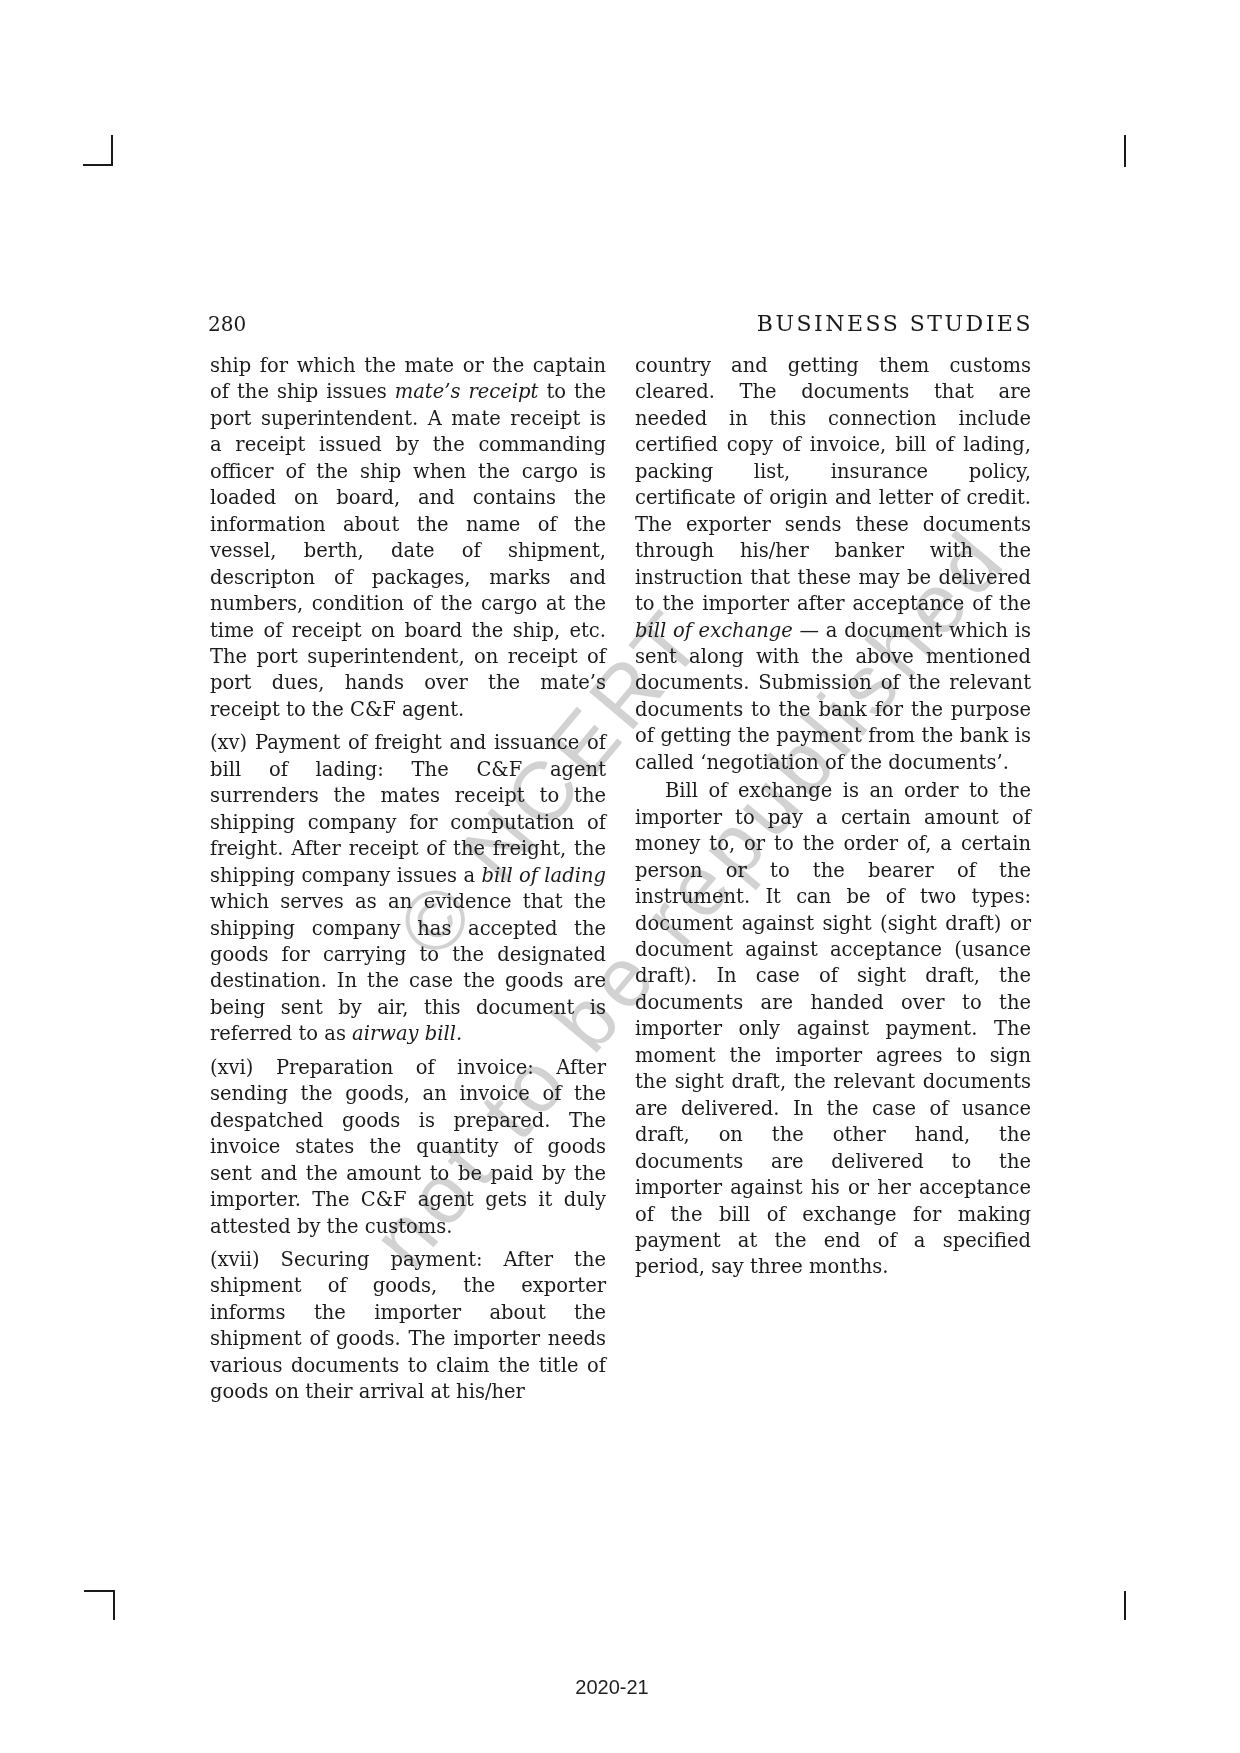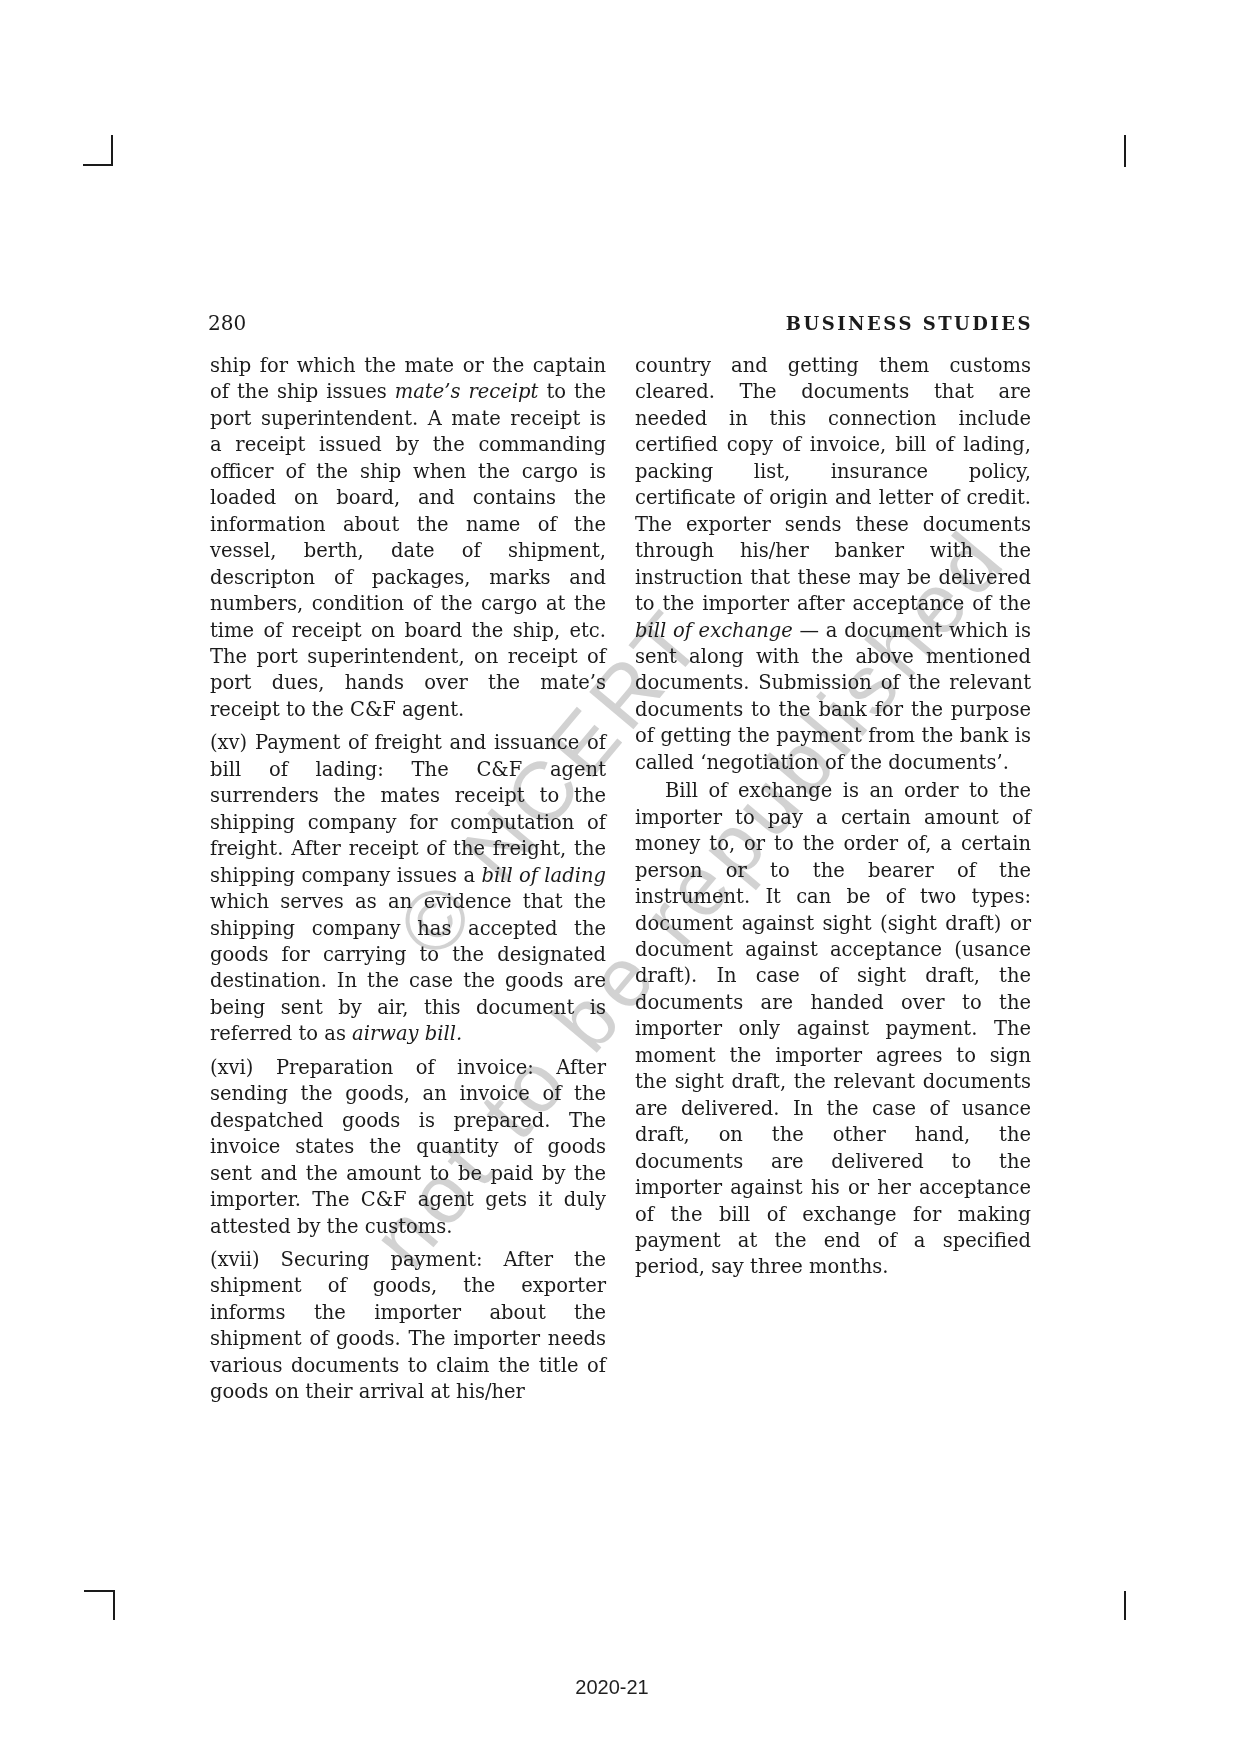--- a/index.html
+++ b/index.html
@@ -24,21 +24,21 @@
     font-family:"Liberation Sans", sans-serif;
     font-size:84px; line-height:180px; letter-spacing:7px;
     color:rgba(105,105,105,0.30); white-space:nowrap; pointer-events:none;
   }
 
   .header {
     position:absolute; left:208px; top:311px; width:825px;
     display:flex; justify-content:space-between; align-items:baseline;
   }
   .page-num { font-size:20px; }
-  .header-title { font-size:18px; letter-spacing:2.5px;font-weight:bold; }
+  .header-title { font-size:22px; letter-spacing:2.5px; }
 
   .columns {
     position:absolute; left:208px; top:351px; width:825px;
     display:flex; gap:25px;
   }
   .col { width:400px; font-size:19.5px; line-height:26.45px; text-align:justify; }
   .col p { margin:2px; }
   .col p.gap { margin-top:7px; }
   .col p.indent { text-indent:30px; }
   .bold { font-weight:normal; }

